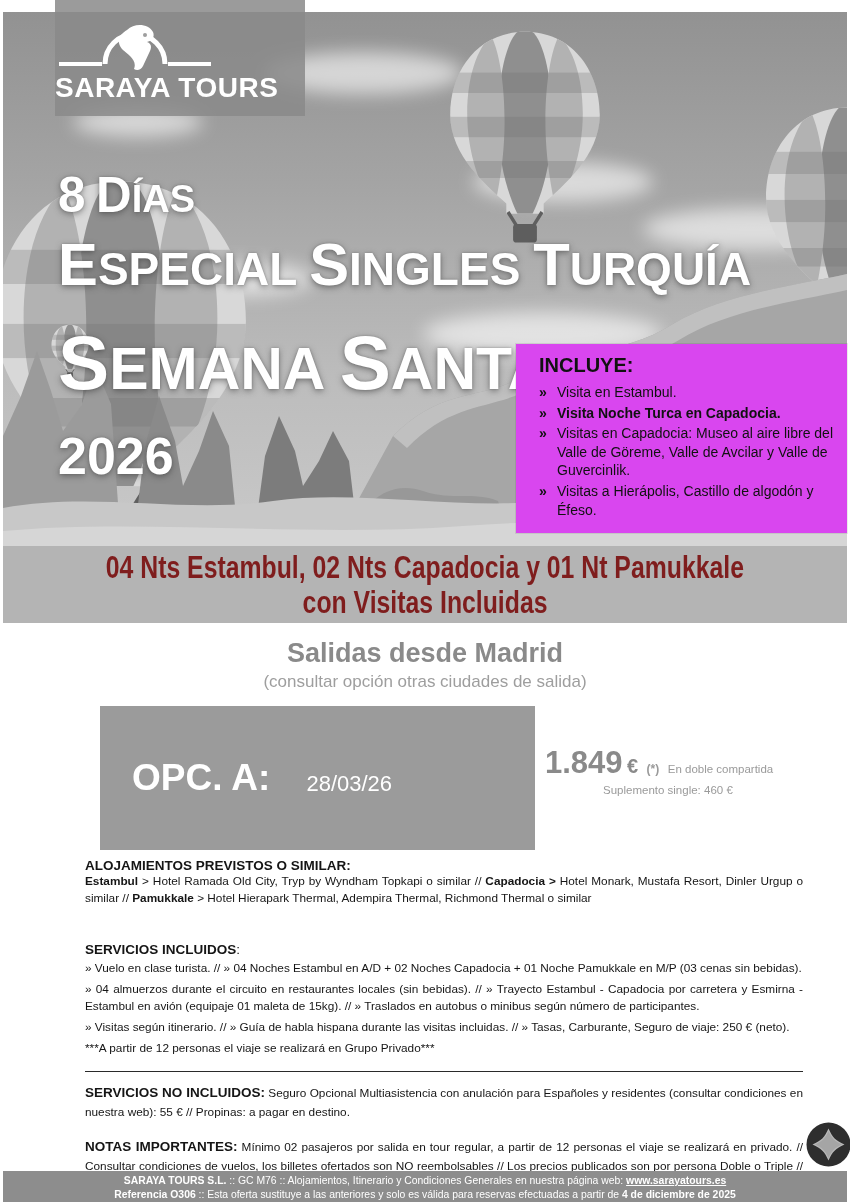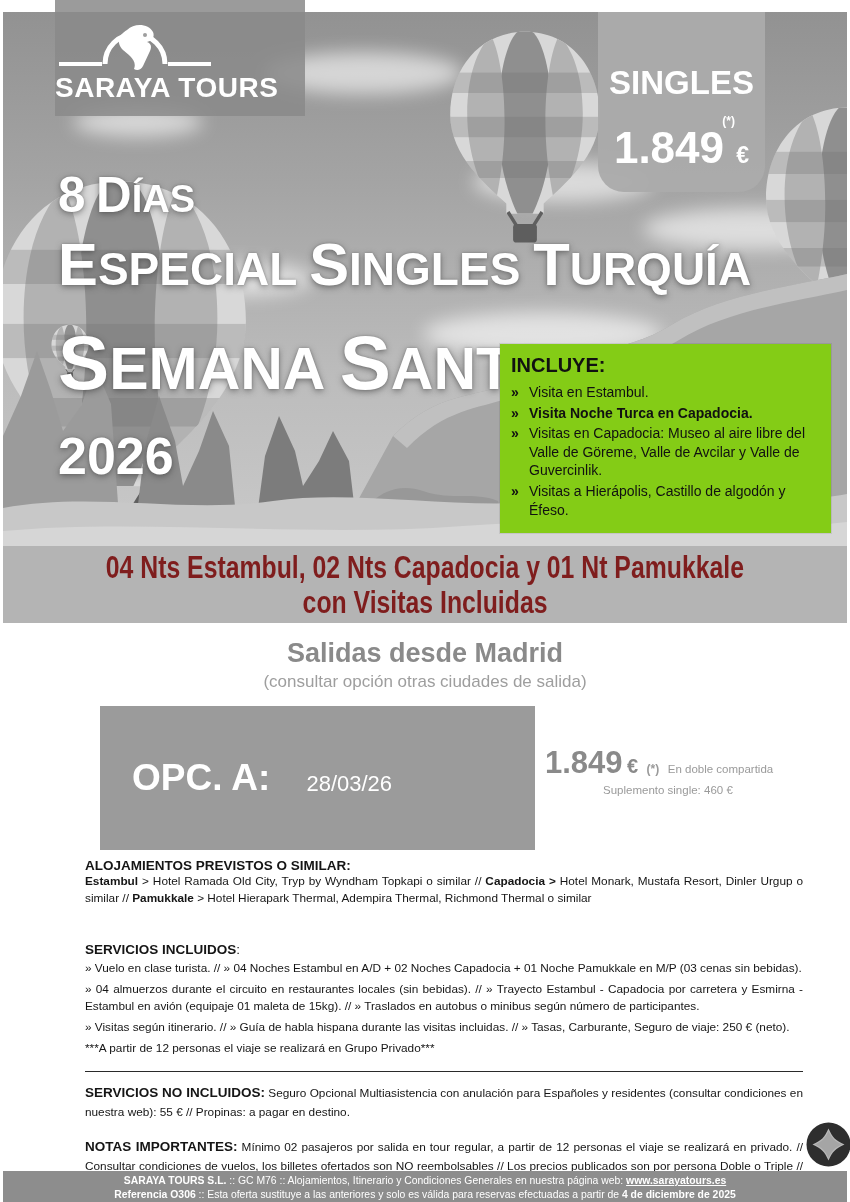--- a/index.html
+++ b/index.html
@@ -36,22 +36,22 @@
   
   .hero-title{position:absolute;left:58px;top:170px;z-index:5;color:#fff;font-weight:bold;
     text-shadow:0 2px 6px rgba(55,55,55,.55),0 0 2px rgba(80,80,80,.4);line-height:1;}
   .ht-l1{font-size:38px;}
   .ht-l2{font-size:46px;margin-top:16px;}
   .ht-l3{font-size:59px;margin-top:30px;}
   .ht-l4{font-size:52px;margin-top:28px;}
   .cap{font-size:1.3em;}
   
   .incluye-box{
-    position:absolute;left:500px;top:344px;width:331px;box-sizing:border-box;
-    background:#84cc16;color:#111;padding:10px 13px 12px 11px;z-index:7;
+    position:absolute;left:516px;top:344px;width:331px;box-sizing:border-box;
+    background:#d946ef;color:#111;padding:10px 13px 12px 23px;z-index:7;
     box-shadow:0 0 0 1px rgba(0,0,0,.08);
   }
   .incluye-title{font-weight:bold;font-size:20px;margin-bottom:6px;}
   .inc-item{position:relative;padding-left:18px;font-size:14px;line-height:1.33;margin-bottom:2px;}
   .inc-bullet{position:absolute;left:0;font-weight:bold;}
   .inc-bold{font-weight:bold;}
   
   .banner{
     position:absolute;left:3px;top:546px;width:844px;height:77px;background:#b4b4b4;
     display:flex;flex-direction:column;align-items:center;justify-content:center;
@@ -155,25 +155,20 @@
     <svg width="160" height="58" viewBox="0 0 160 58">
       <path d="M4 52 H47" stroke="#fff" stroke-width="4"></path>
       <path d="M113 52 H156" stroke="#fff" stroke-width="4"></path>
       <path d="M50 52 A30 30 0 0 1 110 52" stroke="#fff" stroke-width="5" fill="none"></path>
       <path d="M72 18 c8 -8 22 -6 26 2 c2 5 -1 9 -6 10 c4 1 5 5 3 9 l-7 15 c-2 4 -6 5 -9 3 c2 -5 0 -9 -4 -13 c-5 -5 -10 -7 -11 -13 c-1 -6 3 -10 8 -13 z" fill="#fff"></path>
       <circle cx="90" cy="23" r="2" fill="#9e9e9e"></circle>
     </svg>
     <div class="logo-name">SARAYA TOURS</div>
   </div>
 
-  <div class="singles-box">
-    <div class="singles-label">SINGLES</div>
-    <div class="singles-ast">(*)</div>
-    <div class="singles-price"><span>1.849</span> <span class="singles-cur">€</span></div>
-  </div>
 
   <div class="hero-title">
     <div class="ht-l1"><span class="cap">8</span> <span class="cap">D</span>ÍAS</div>
     <div class="ht-l2"><span class="cap">E</span>SPECIAL <span class="cap">S</span>INGLES <span class="cap">T</span>URQUÍA</div>
     <div class="ht-l3"><span class="cap">S</span>EMANA <span class="cap">S</span>ANTA</div>
     <div class="ht-l4">2026</div>
   </div>
 
   <div class="incluye-box">
     <div class="incluye-title">INCLUYE:</div>

